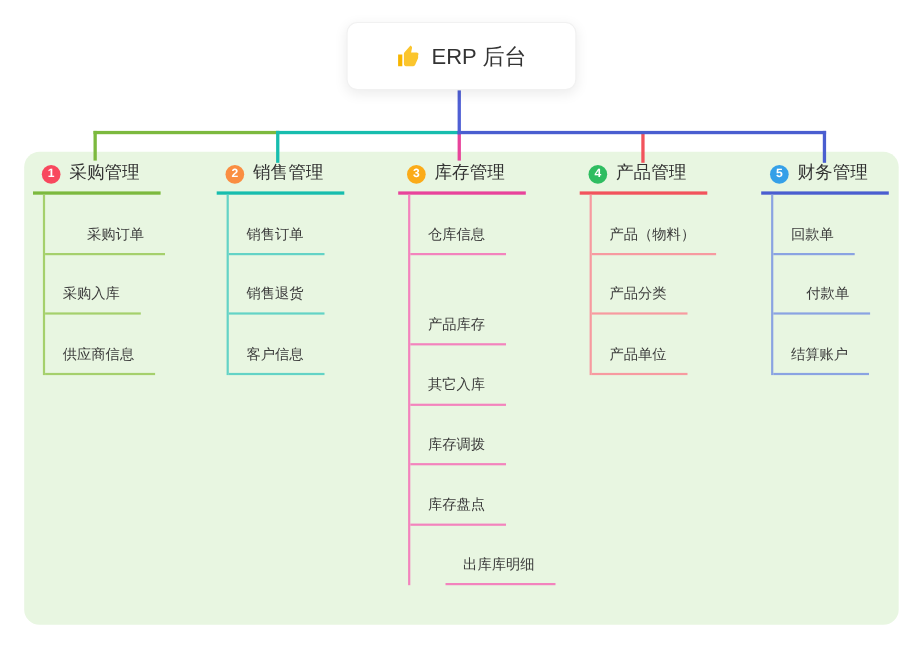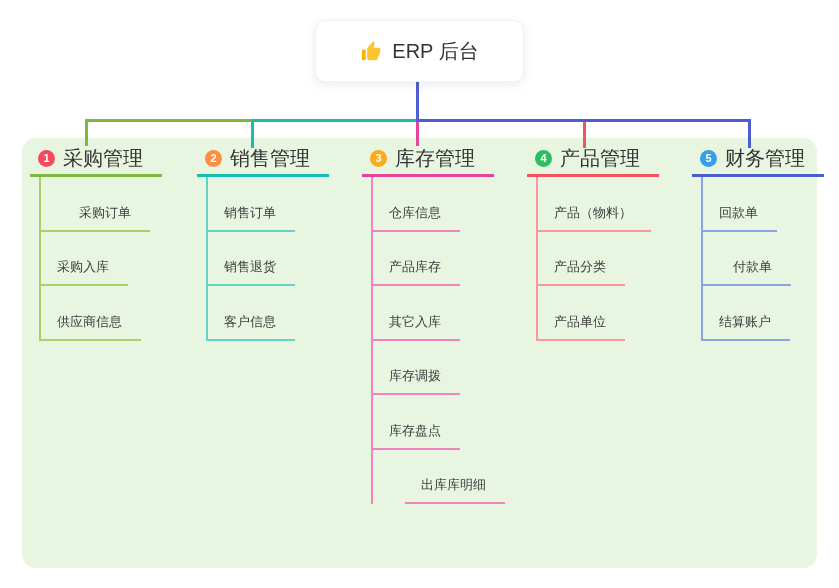--- a/index.html
+++ b/index.html
@@ -23,21 +23,21 @@
   .line { position:absolute; }
 
   
   .branch { position:absolute; top:146px; }
   .branch-header { display:flex; align-items:center; gap:8px;
     padding:0 19px 4px 8px; border-bottom:3px solid #999;
     width:max-content; min-width:116px; }
   .badge { width:17px; height:17px; border-radius:50%; background:#999;
     color:#fff; font-size:11px; font-weight:700; line-height:17px;
     text-align:center; flex:0 0 auto; }
-  .branch-label { font-size:20px; font-weight:500; color:#333; line-height:24px; white-space:nowrap; }
+  .branch-label { font-size:16px; font-weight:500; color:#333; line-height:24px; white-space:nowrap; }
   .children { margin-left:9px; border-left:2px solid #ccc; width:max-content; }
   .child { height:54.5px; border-bottom:2px solid #ccc;
     display:flex; align-items:flex-end; padding:0 19px 9px 16px; width:max-content; }
   .child span { font-size:13px; color:#3c3c3c; line-height:16px; white-space:nowrap; }
 </style>
 </head>
 <body>
 
 <div class="stage">
 
@@ -99,21 +99,21 @@
 
   <div class="branch" style="left:362px;">
     <div class="branch-header" style="border-bottom-color: rgb(232, 67, 155);">
       <span class="badge" style="background-color: rgb(251, 171, 24);">3</span>
       <span class="branch-label">库存管理</span>
     </div>
     <div class="children" style="border-left-color: rgb(243, 131, 189);">
       <div class="child" style="border-bottom-color: rgb(243, 131, 189);">
         <span>仓库信息</span>
         </div>
-      <div class="child" style="border-bottom-color: rgb(243, 131, 189);">
+      <div class="child" style="border-bottom-color: rgb(243, 131, 189); margin-top: 28px;">
         <span>产品库存</span>
         </div>
       <div class="child" style="border-bottom-color: rgb(243, 131, 189);">
         <span>其它入库</span>
         </div>
       <div class="child" style="border-bottom-color: rgb(243, 131, 189); text-align: right;">
         <span>库存调拨</span>
         </div>
       <div class="child" style="border-bottom-color: rgb(243, 131, 189);">
         <span>库存盘点</span>

